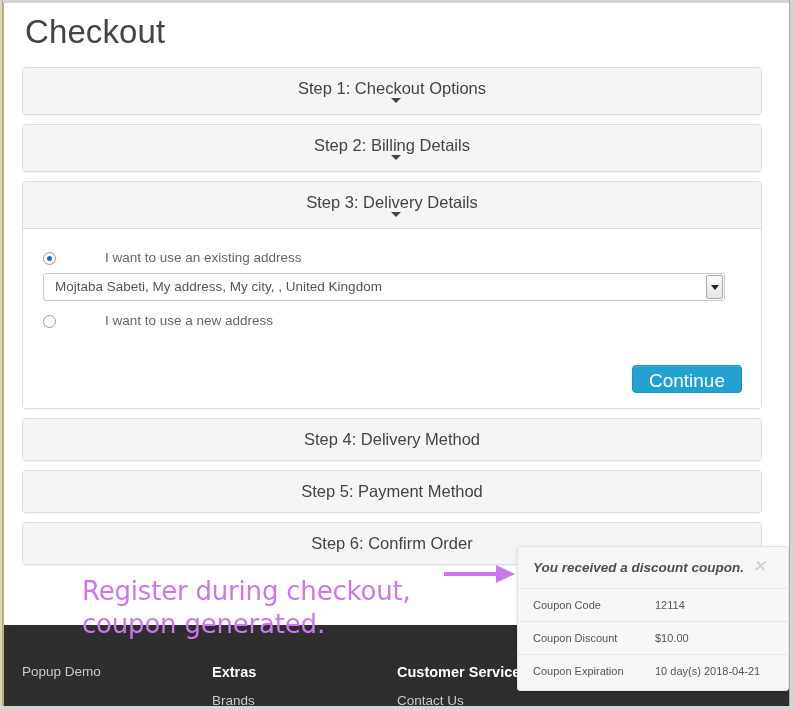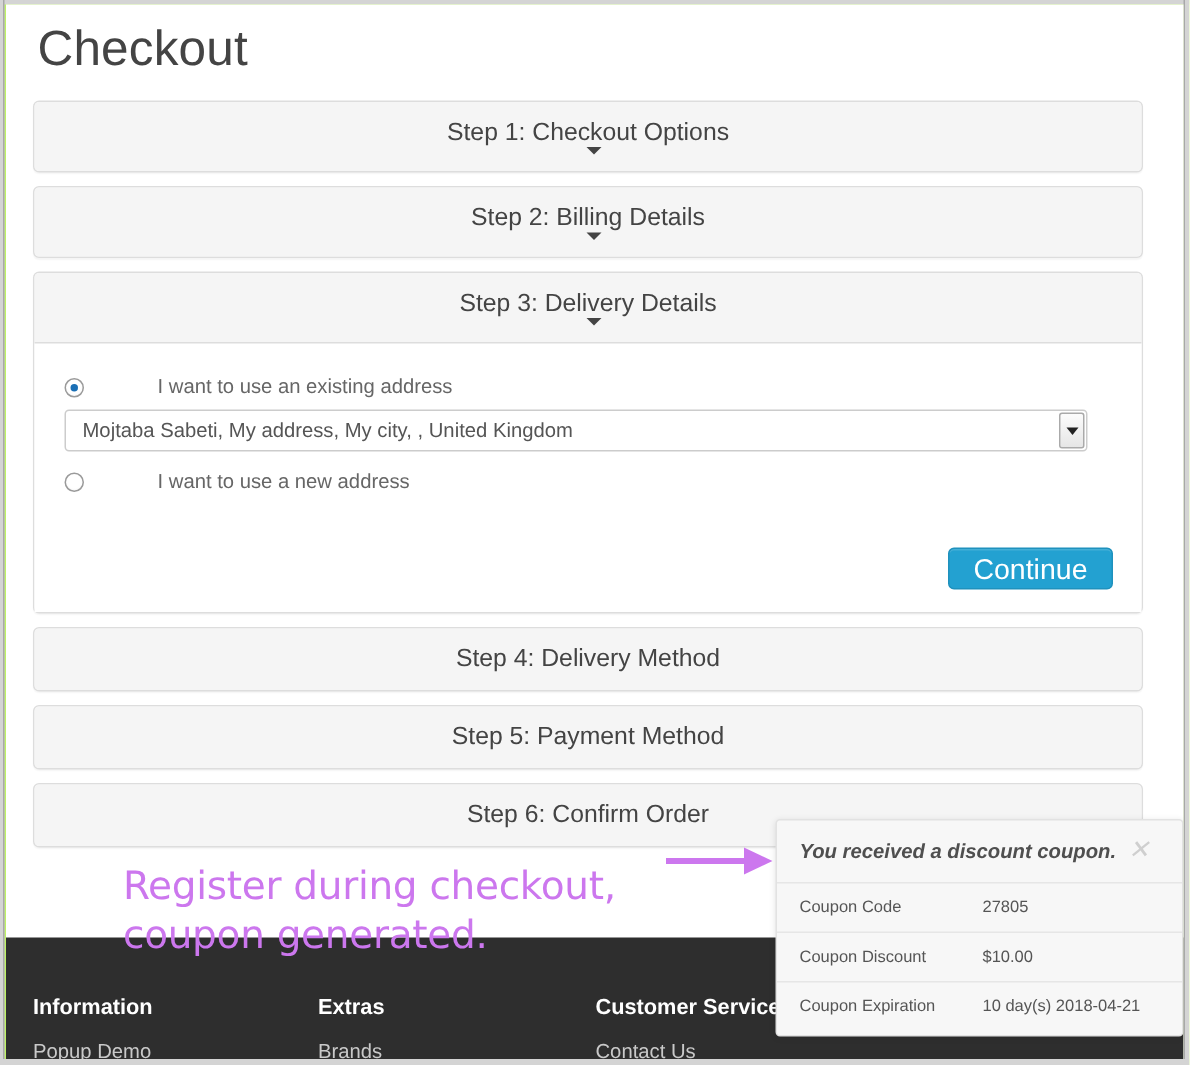--- a/index.html
+++ b/index.html
@@ -6,21 +6,21 @@
   html, body {
     margin: 0; padding: 0;
     width: 793px; height: 710px;
     overflow: hidden;
     background: #ffffff;
     font-family: "Liberation Sans", sans-serif;
   }
   #viewport {
     position: relative;
     width: 793px; height: 710px;
-    background: #bef264;
+    background: #eab308;
     overflow: hidden;
   }
   
   .win-border-left {
     position: absolute; left: 0; top: 0; width: 3px; height: 710px;
     background: #d4d4d4; border-right: 1px solid #a8a8a8;
   }
   .win-border-right {
     position: absolute; right: 0; top: 0; width: 4px; height: 710px;
     background: #d4d4d4; border-left: 1px solid #a8a8a8;
@@ -364,21 +364,20 @@
             <span>Step 6: Confirm Order</span>
           </div>
         </div>
       </div>
 
     </div>
 
     <div class="footer">
       <div class="footer-cols">
         <div class="footer-col fc1">
-          <div class="footer-head">Information</div>
           <a class="footer-link">Popup Demo</a>
         </div>
         <div class="footer-col fc3">
           <div class="footer-head">Extras</div>
           <a class="footer-link">Brands</a>
         </div>
         <div class="footer-col fc2">
           <div class="footer-head">Customer Service</div>
           <a class="footer-link">Contact Us</a>
         </div>
@@ -397,21 +396,21 @@
       <polygon points="52,2 71,11 52,20" fill="#cc77ee"></polygon>
     </svg>
 
     <div class="coupon-popup">
       <div class="coupon-header">
         <div class="coupon-header-title">You received a discount coupon.</div>
         <div class="coupon-close">✕</div>
       </div>
       <div class="coupon-row">
         <div class="coupon-key">Coupon Code</div>
-        <div class="coupon-val">27805</div>
+        <div class="coupon-val">12114</div>
       </div>
       <div class="coupon-row">
         <div class="coupon-key">Coupon Discount</div>
         <div class="coupon-val">$10.00</div>
       </div>
       <div class="coupon-row">
         <div class="coupon-key">Coupon Expiration</div>
         <div class="coupon-val">10 day(s) 2018-04-21</div>
       </div>
     </div>

